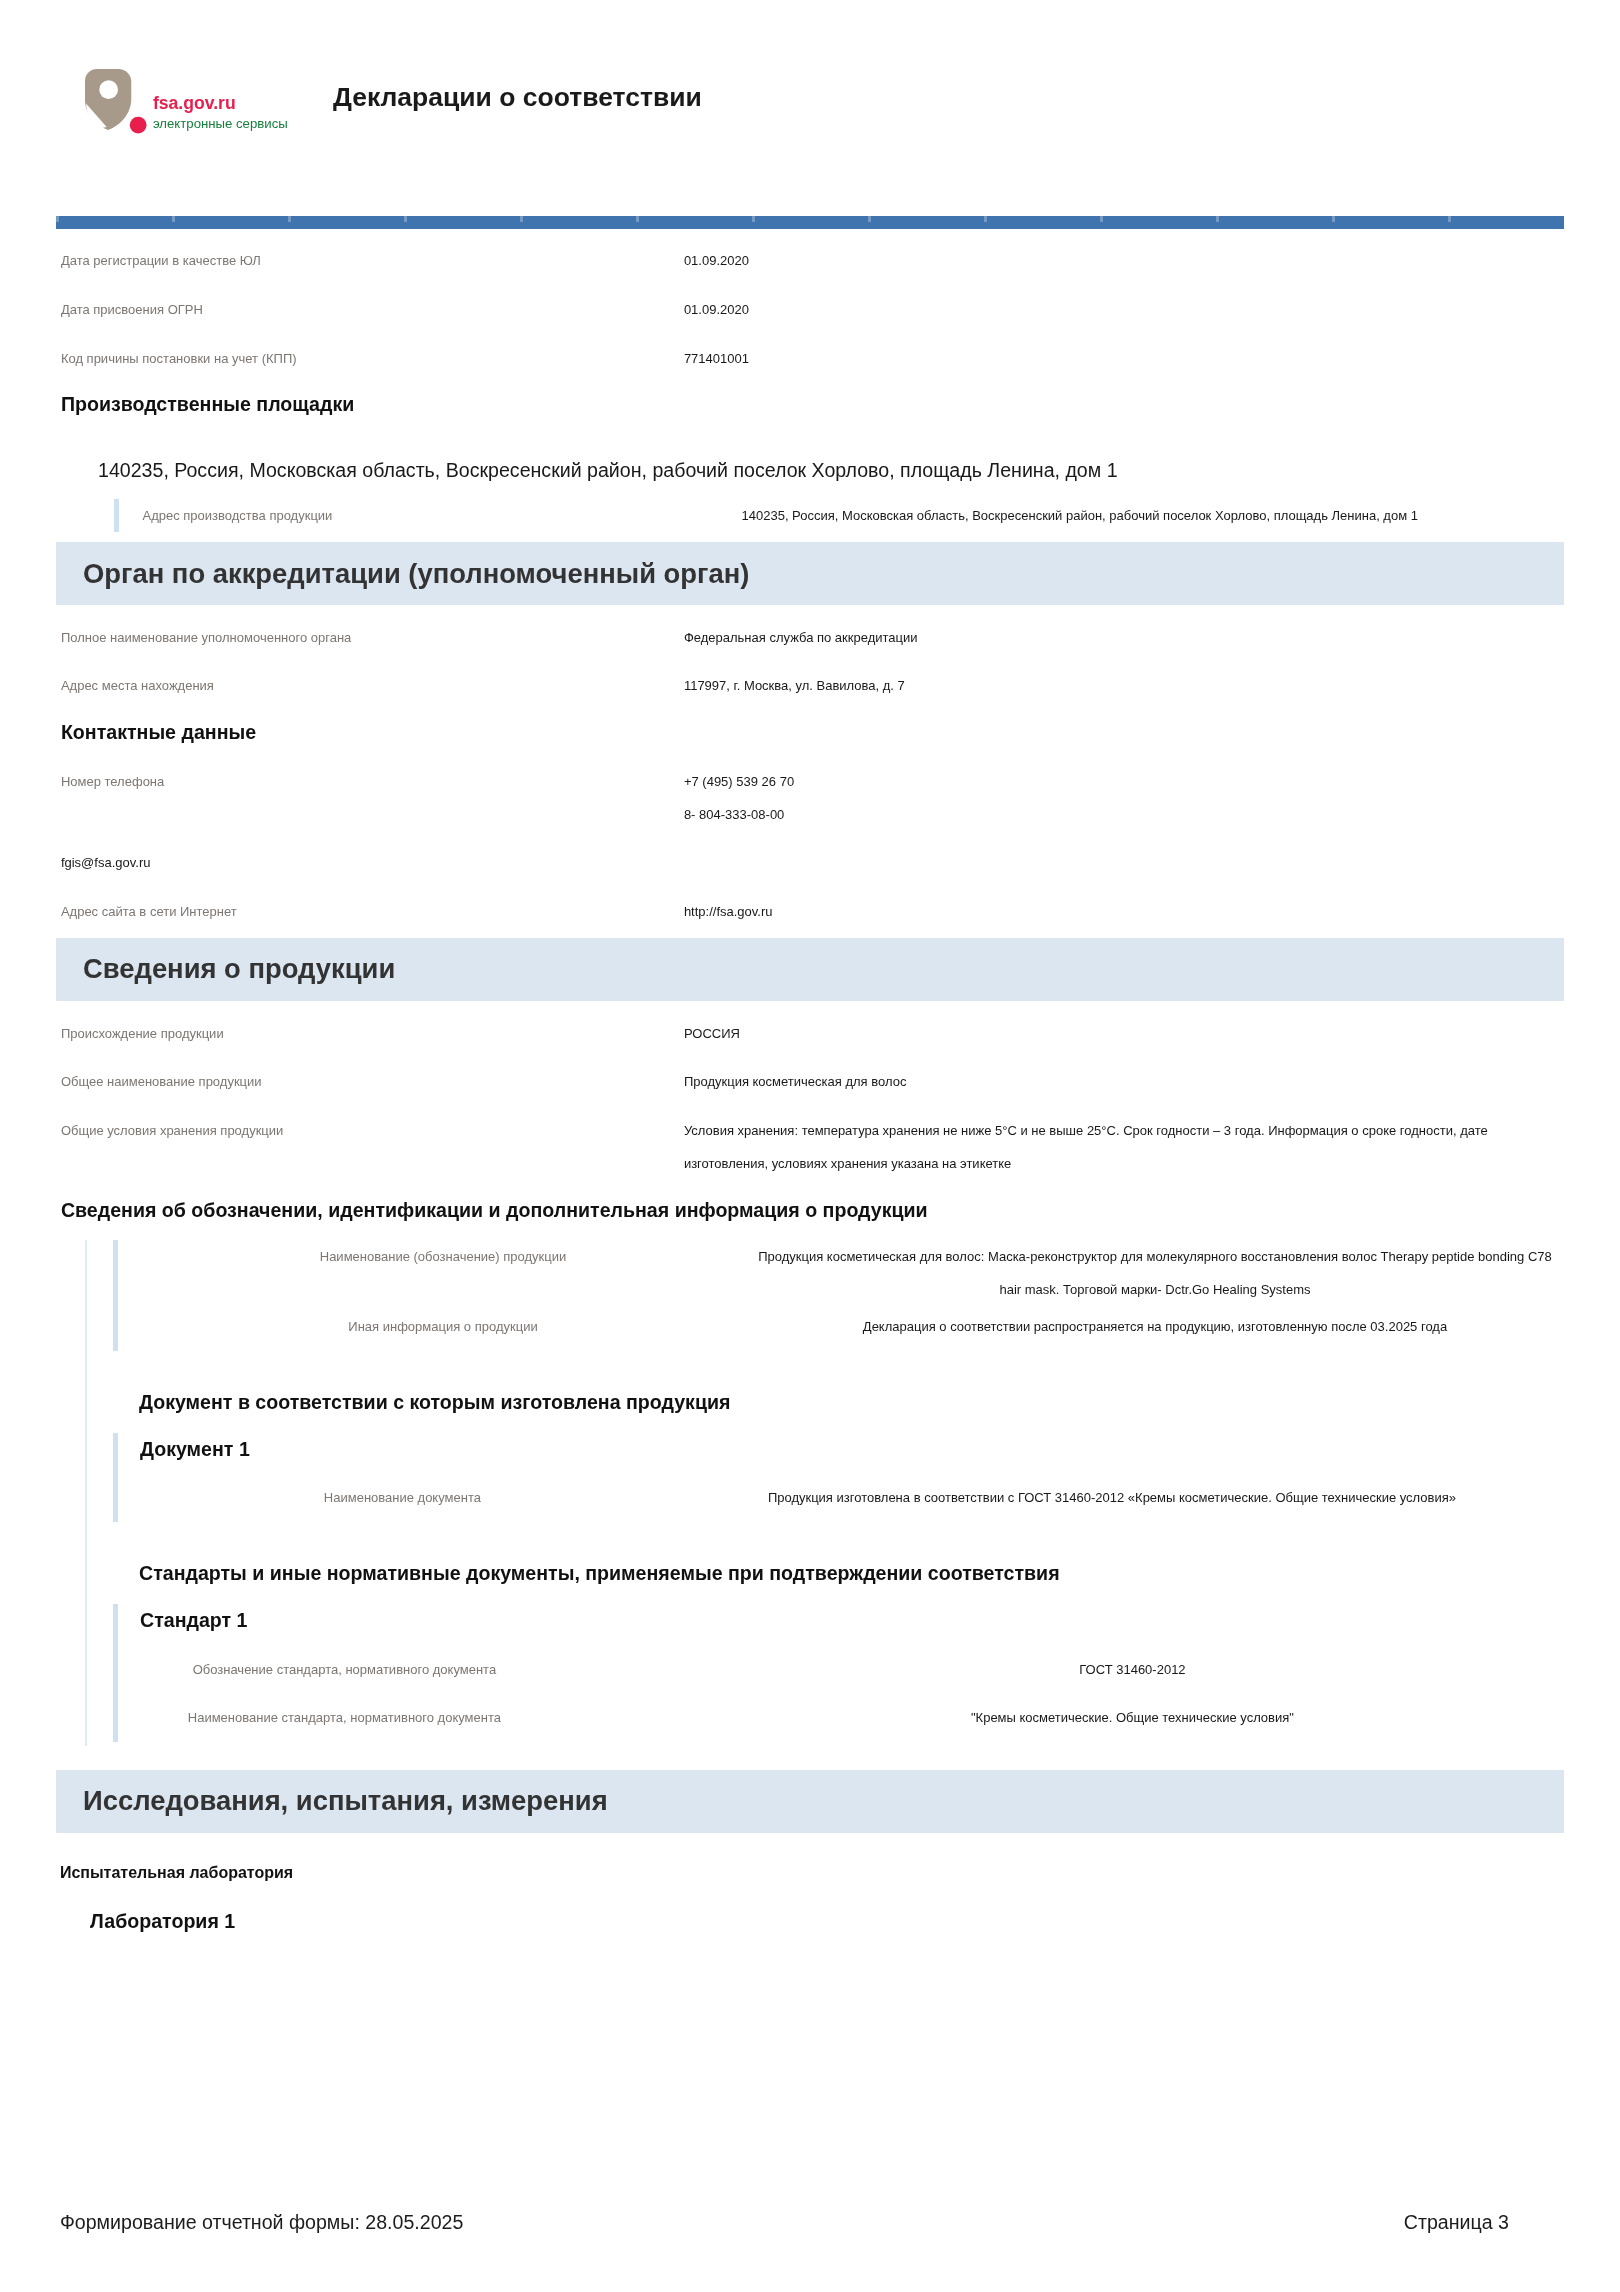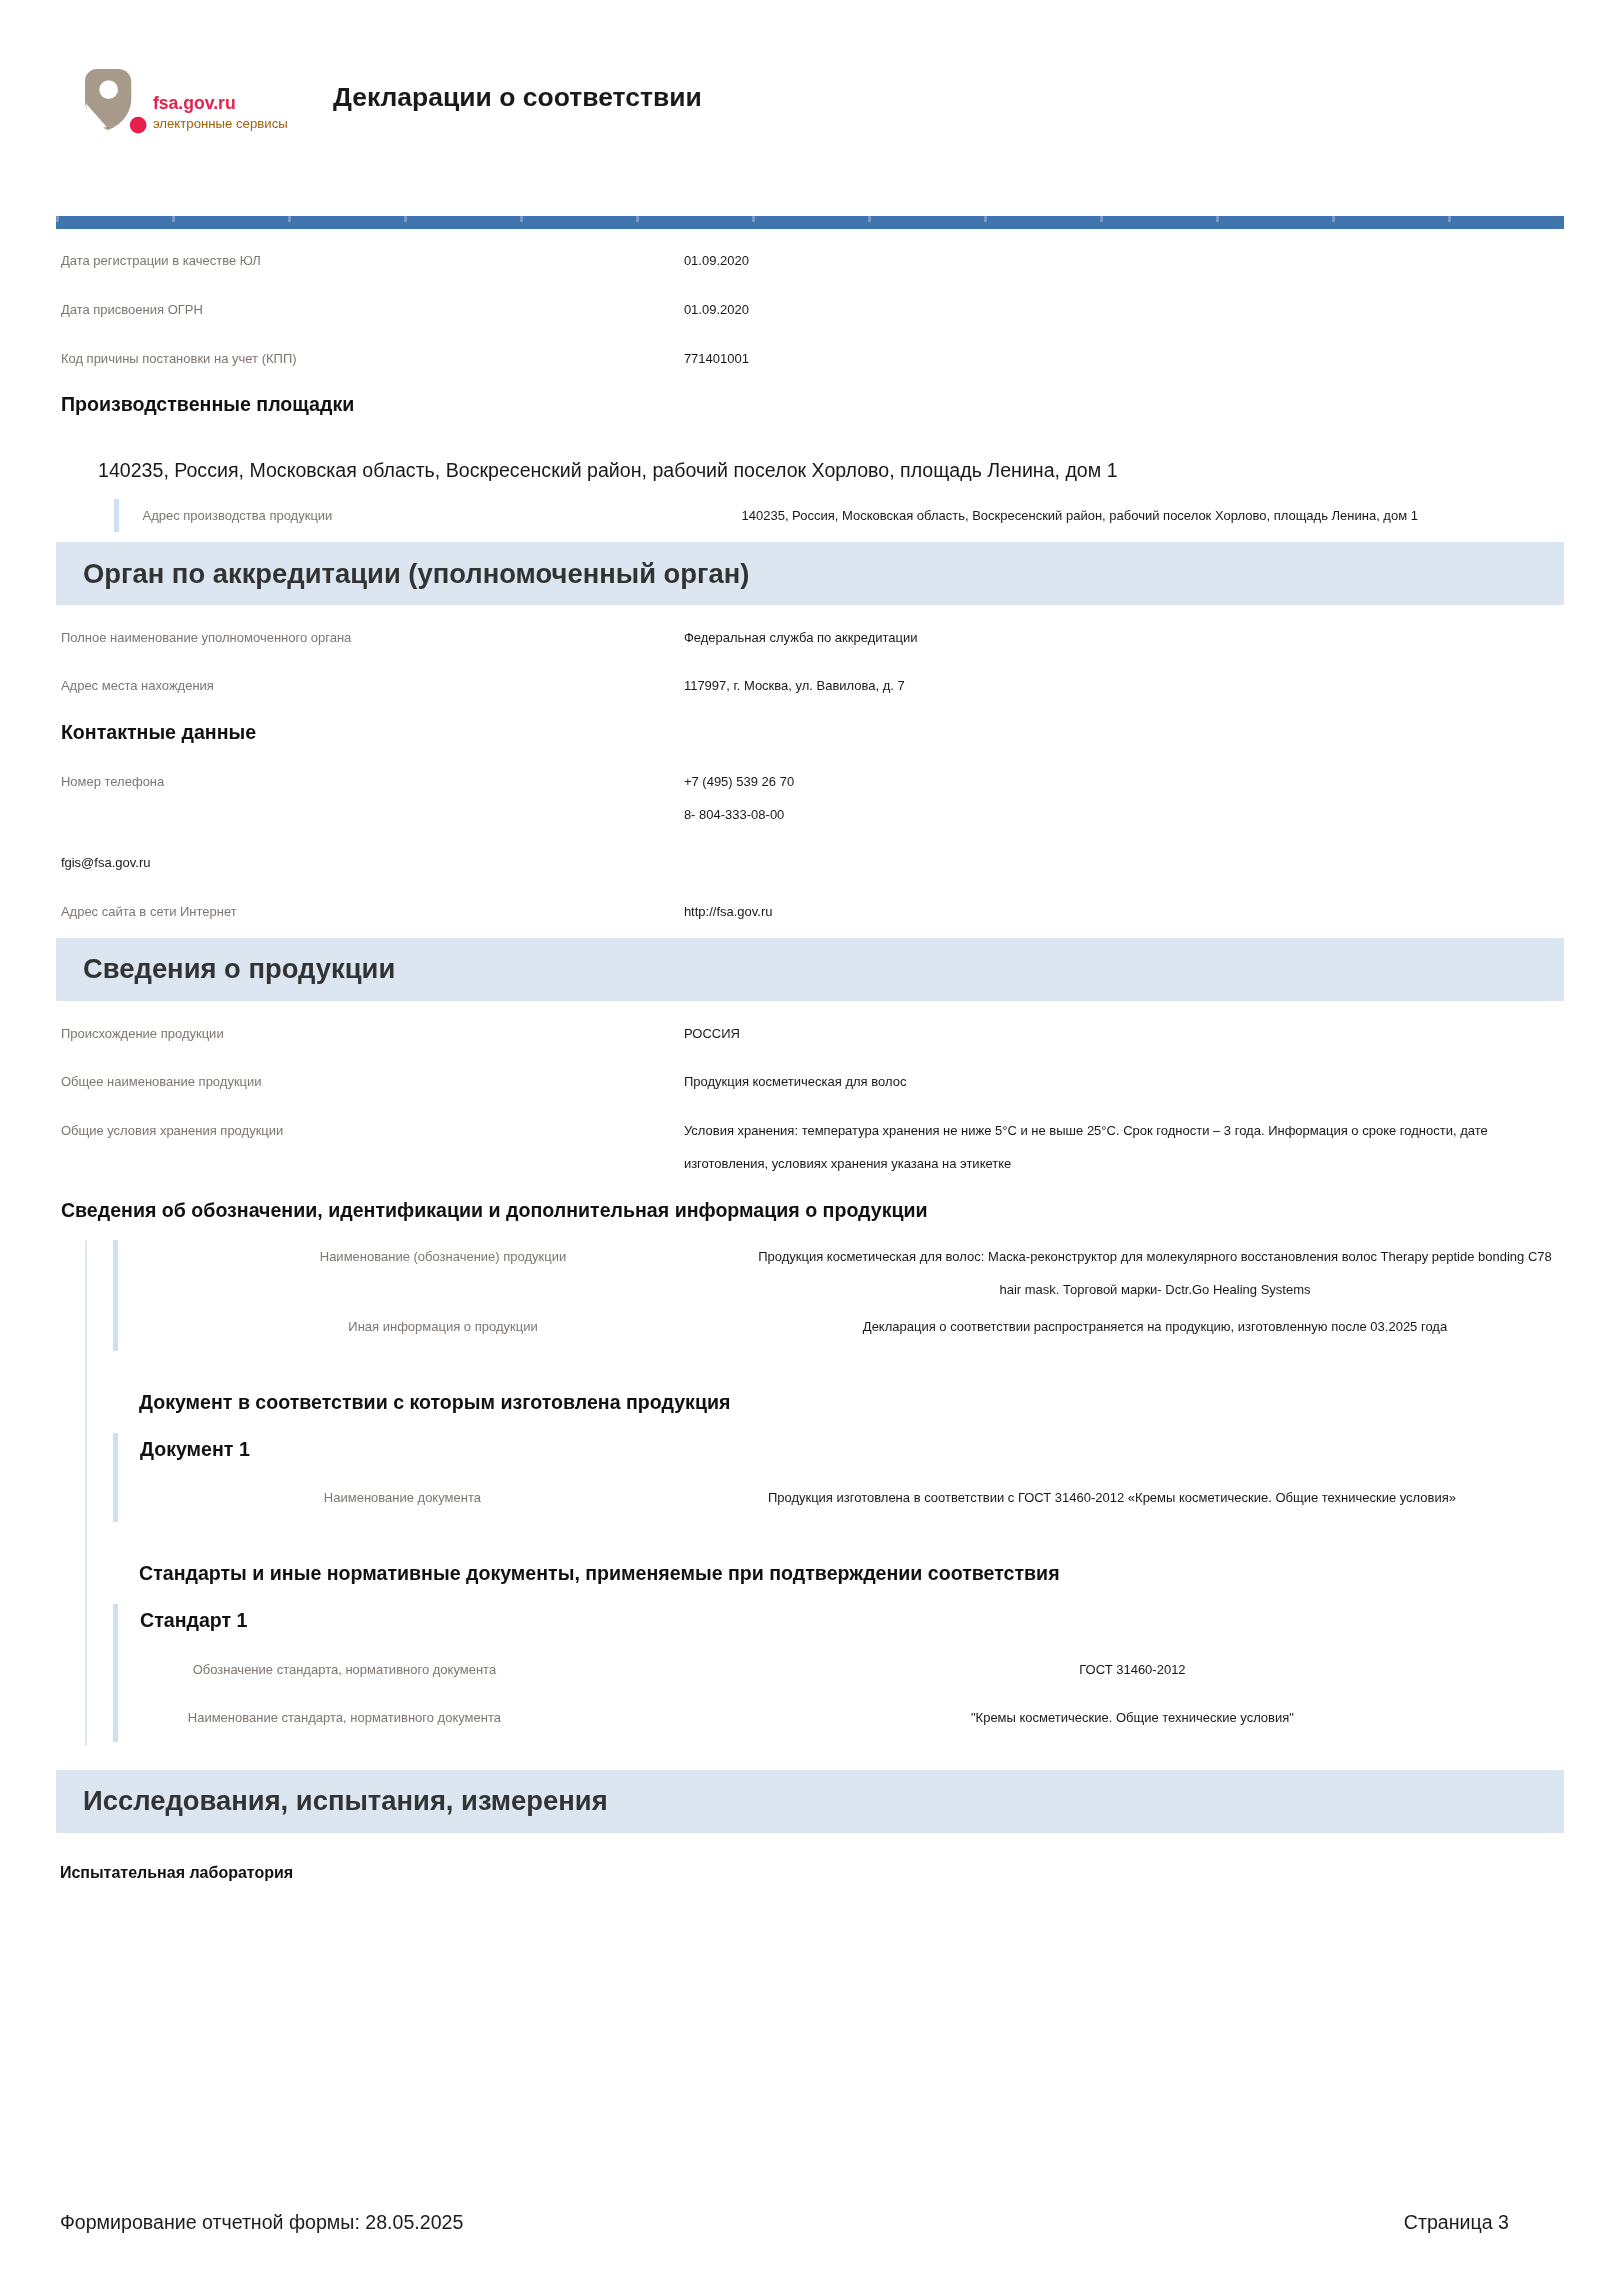--- a/index.html
+++ b/index.html
@@ -6,21 +6,21 @@
   body{
     width:1620px;height:2293px;position:relative;background:#ffffff;
     font-family:"Liberation Sans", sans-serif;color:#191919;overflow:hidden;
   }
   .c{padding:0 56px;position:relative;}
   
   .header{position:relative;height:216px;}
   .logo{position:absolute;left:29px;top:67px;display:flex;align-items:flex-start;}
   .logo-text{margin-left:4.9px;margin-top:25.5px;line-height:1.15;}
   .logo-site{color:#e81f4d;font-weight:700;font-size:17.6px;}
-  .logo-tag{color:#a16207;font-size:13.2px;margin-top:2.9px;}
+  .logo-tag{color:#15803d;font-size:13.2px;margin-top:2.9px;}
   .doc-title{position:absolute;left:277px;top:82px;font-size:26.5px;font-weight:700;color:#1a1a1a;}
   
   .topbar{height:12.7px;background:#3f74ae;position:relative;overflow:hidden;}
   .topbar::after{
     content:"";position:absolute;left:0;top:0;right:0;height:5.9px;
     background:repeating-linear-gradient(90deg,rgba(255,255,255,.28) 0 2.9px,transparent 2.9px 116px);
   }
   
   .row{display:flex;margin-top:15.7px;font-size:13px;line-height:33px;}
   .lbl{color:#7d7671;flex:none;}
@@ -178,20 +178,21 @@
           <div class="lbl">Наименование стандарта, нормативного документа</div>
           <div class="val">"Кремы косметические. Общие технические условия"</div>
         </div>
       </div>
     </div>
   </div>
 
   <div class="band mt-lg">Исследования, испытания, измерения</div>
   <div>
     <div class="lab-h">Испытательная лаборатория</div>
+    <div class="lab1">Лаборатория 1</div>
   </div>
 
 </div>
 
 <div class="footer">
   <div class="fl">Формирование отчетной формы: 28.05.2025</div>
   <div class="fr">Страница 3</div>
 </div>
 
 

